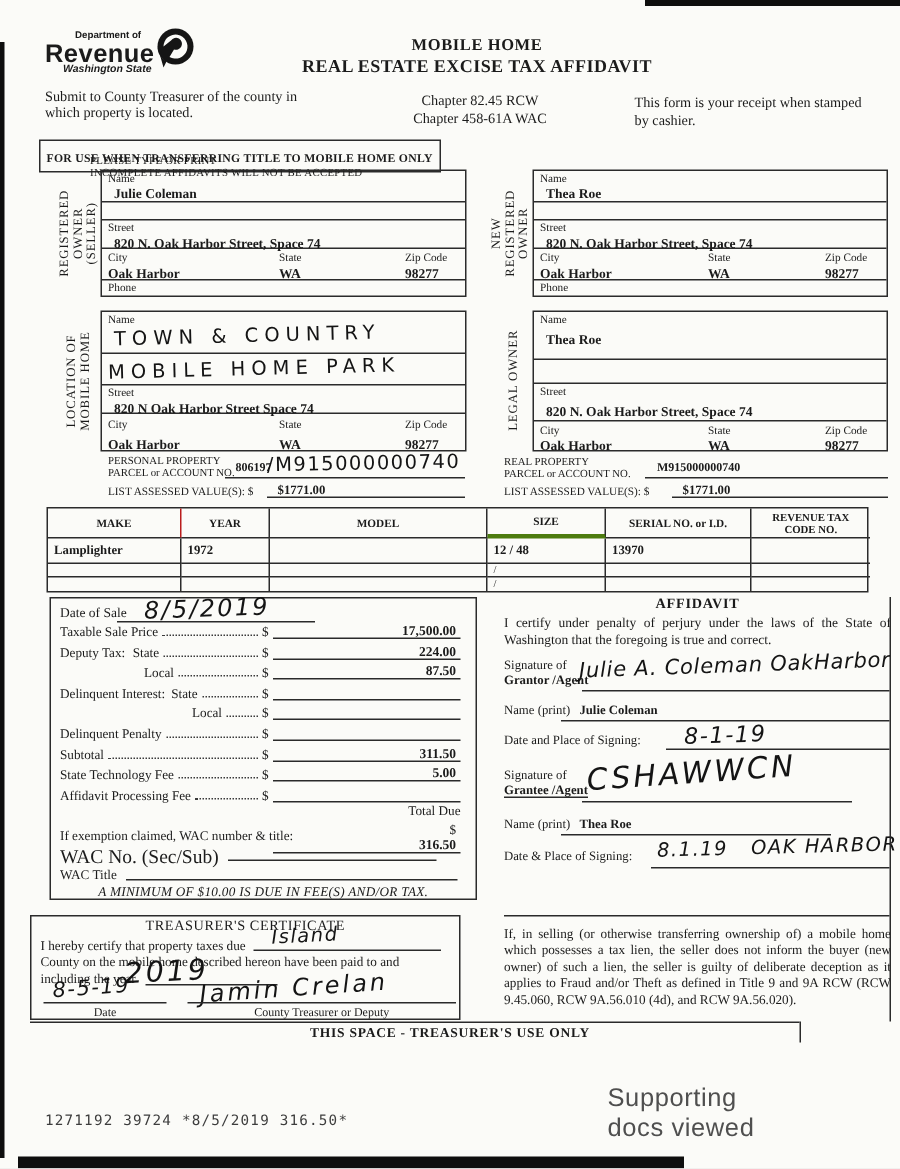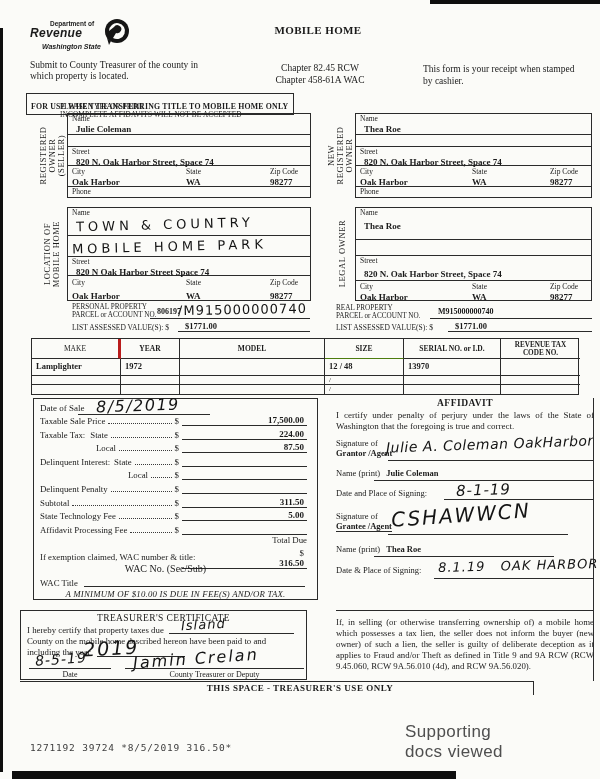--- a/index.html
+++ b/index.html
@@ -35,30 +35,31 @@
 <body>
 
 <div id="page">
 
   <div class="bar" style="left:430px;top:0;width:170px;height:4px;"></div>
   <div class="bar" style="left:0;top:28px;width:3px;height:744px;"></div>
   <div class="bar" style="left:12px;top:771px;width:444px;height:8px;"></div>
 
   <div class="abs" style="left:30px;top:18px;width:130px;">
     <div class="abs sans" style="left:20px;top:2px;font-size:6.5px;font-weight:bold;">Department of</div>
-    <div class="abs sans b" style="left:0px;top:8px;font-size:12px;letter-spacing:.3px;font-style:italic;">Revenue</div>
+    <div class="abs sans b" style="left:0px;top:8px;font-size:17px;letter-spacing:.3px;">Revenue</div>
     <div class="abs sans" style="left:12px;top:25px;font-size:7px;font-style:italic;font-weight:bold;">Washington State</div>
     <svg class="abs" style="left:72px;top:0px;" width="30" height="28" viewBox="0 0 30 28">
       <circle cx="15" cy="13" r="12" fill="#151515"></circle>
       <path d="M15 13 m-8 0 a8 8 0 1 1 4 7 l3 -5 a4 4 0 1 0 -2 -6 z" fill="#fbfbf8"></path>
       <path d="M3 13 a12 12 0 0 0 6 10 l-2 4 z" fill="#151515"></path>
     </svg>
   </div>
 
   <div class="abs ctr b" style="left:168px;top:24px;width:300px;font-size:11px;letter-spacing:.4px;">MOBILE HOME</div>
+  <div class="abs ctr b" style="left:168px;top:37px;width:300px;font-size:12px;letter-spacing:.3px;">REAL ESTATE EXCISE TAX AFFIDAVIT</div>
 
   <div class="abs" style="left:30px;top:60px;width:190px;font-size:9.5px;line-height:11px;">Submit to County Treasurer of the county in which property is located.</div>
   <div class="abs ctr" style="left:230px;top:63px;width:180px;font-size:9.5px;">Chapter 82.45 RCW</div>
   <div class="abs ctr" style="left:230px;top:75px;width:180px;font-size:9.5px;">Chapter 458-61A WAC</div>
   <div class="abs" style="left:423px;top:64px;width:160px;font-size:9.5px;line-height:11.5px;">This form is your receipt when stamped by cashier.</div>
 
   <div class="abs" style="left:26px;top:93px;width:262px;border:1px solid #2b2b2b;padding:1px 0 1px 4px;">
     <span style="font-size:7.8px;font-weight:bold;letter-spacing:.2px;">FOR USE WHEN TRANSFERRING TITLE TO MOBILE HOME ONLY</span>
   </div>
   <div class="abs" style="left:60px;top:102.5px;font-size:7.2px;letter-spacing:.2px;">PLEASE TYPE OR PRINT</div>
@@ -181,24 +182,24 @@
 
   <div class="abs small7" style="left:336px;top:305px;">REAL PROPERTY</div>
   <div class="abs small7" style="left:336px;top:313px;">PARCEL or ACCOUNT NO.</div>
   <div class="abs b" style="left:438px;top:307px;font-size:8px;">M915000000740</div>
   <div class="ul" style="left:430px;top:318px;width:162px;"></div>
   <div class="abs" style="left:336px;top:323px;font-size:7.5px;">LIST ASSESSED VALUE(S):  $</div>
   <div class="abs b" style="left:455px;top:321px;font-size:8.5px;">$1771.00</div>
   <div class="ul" style="left:448px;top:331px;width:144px;"></div>
 
   <div class="abs" style="left:31px;top:338px;width:548px;display:grid;grid-template-columns:89px 59px 145px 79px 97px 79px;border:1px solid #2b2b2b;box-sizing:border-box;">
-    <div style="border-right:3px solid #b91c1c;border-bottom:1px solid #2b2b2b;height:19px;display:flex;align-items:center;justify-content:center;font-size:7.5px;font-weight:normal;">MAKE</div>
+    <div style="border-right:1px solid #b91c1c;border-bottom:1px solid #2b2b2b;height:19px;display:flex;align-items:center;justify-content:center;font-size:7.5px;font-weight:bold;">MAKE</div>
     <div style="border-right:1px solid #2b2b2b;border-bottom:1px solid #2b2b2b;display:flex;align-items:center;justify-content:center;font-size:7.5px;font-weight:bold;">YEAR</div>
     <div style="border-right:1px solid #2b2b2b;border-bottom:1px solid #2b2b2b;display:flex;align-items:center;justify-content:center;font-size:7.5px;font-weight:bold;">MODEL</div>
-    <div style="border-right:1px solid #2b2b2b;border-bottom:1px solid #4d7c0f;display:flex;align-items:center;justify-content:center;font-size:7.5px;font-weight:bold;">SIZE</div>
+    <div style="border-right:1px solid #2b2b2b;border-bottom:3px solid #4d7c0f;display:flex;align-items:center;justify-content:center;font-size:7.5px;font-weight:bold;">SIZE</div>
     <div style="border-right:1px solid #2b2b2b;border-bottom:1px solid #2b2b2b;display:flex;align-items:center;justify-content:center;font-size:7.5px;font-weight:bold;">SERIAL NO. or I.D.</div>
     <div style="border-bottom:1px solid #2b2b2b;display:flex;align-items:center;justify-content:center;text-align:center;font-size:7.2px;font-weight:bold;line-height:8px;padding:0 4px;">REVENUE TAX CODE NO.</div>
 
     <div style="border-right:1px solid #2b2b2b;border-bottom:1px solid #2b2b2b;height:17px;font-size:8.5px;font-weight:bold;padding:2px 0 0 4px;box-sizing:border-box;">Lamplighter</div>
     <div style="border-right:1px solid #2b2b2b;border-bottom:1px solid #2b2b2b;font-size:8.5px;font-weight:bold;padding:2px 0 0 4px;box-sizing:border-box;">1972</div>
     <div style="border-right:1px solid #2b2b2b;border-bottom:1px solid #2b2b2b;font-size:8.5px;font-weight:bold;padding:2px 0 0 4px;box-sizing:border-box;"></div>
     <div style="border-right:1px solid #2b2b2b;border-bottom:1px solid #2b2b2b;font-size:8.5px;font-weight:bold;padding:2px 0 0 4px;box-sizing:border-box;">12 / 48</div>
     <div style="border-right:1px solid #2b2b2b;border-bottom:1px solid #2b2b2b;font-size:8.5px;font-weight:bold;padding:2px 0 0 4px;box-sizing:border-box;">13970</div>
     <div style="border-bottom:1px solid #2b2b2b;font-size:8.5px;font-weight:bold;padding:2px 0 0 4px;box-sizing:border-box;"></div>
 
@@ -222,21 +223,21 @@
     <span class="abs hw hw-sig" style="left:62px;top:-3px;font-size:16px;letter-spacing:1.5px;transform:rotate(-2deg);">8/5/2019</span>
     <div class="ul" style="left:44px;top:15px;width:132px;"></div>
 
     <div class="taxrow" style="top:14px;">
       <span>Taxable Sale Price</span>
         <span class="leader"></span>
       <span class="dollar">$</span>
       <span class="amt">17,500.00</span>
     </div>
     <div class="taxrow" style="top:27.6px;">
-      <span>Taxable Tax:</span>
+      <span>Deputy Tax:</span>
       <span style="margin-left:5px;">State</span>
         <span class="leader"></span>
       <span class="dollar">$</span>
       <span class="amt">224.00</span>
     </div>
     <div class="taxrow" style="top:41.2px;">
       <span style="margin-left:56px;">Local</span>
         <span class="leader"></span>
       <span class="dollar">$</span>
       <span class="amt">87.50</span>
@@ -279,21 +280,21 @@
       <span class="amt"></span>
     </div>
     <div class="taxrow" style="top:136.4px;flex-direction:column;">
       <span>Total Due</span>
         <span class="leader"></span>
       <span class="dollar">$</span>
       <span class="amt">316.50</span>
     </div>
 
     <div class="abs" style="left:6px;top:153px;font-size:8.8px;">If exemption claimed, WAC number &amp; title:</div>
-    <div class="abs" style="left:6px;top:164px;right:26px;display:flex;align-items:center;font-size:10px;flex-direction:column;">
+    <div class="abs" style="left:6px;top:164px;right:26px;display:flex;align-items:flex-start;font-size:13px;">
       <span>WAC No. (Sec/Sub)</span>
       <span style="flex:1;border-bottom:1px solid #2a2a2a;margin:0 0 1px 6px;height:10px;"></span>
     </div>
     <div class="abs" style="left:6px;top:177px;right:12px;display:flex;align-items:flex-end;font-size:8.8px;">
       <span>WAC Title</span>
       <span style="flex:1;border-bottom:1px solid #2a2a2a;margin:0 0 1px 6px;height:10px;"></span>
     </div>
     <div class="abs ctr" style="left:0;top:190px;width:100%;font-size:8.8px;letter-spacing:.2px;font-style:italic;">A MINIMUM OF $10.00 IS DUE IN FEE(S) AND/OR TAX.</div>
   </div>
 

